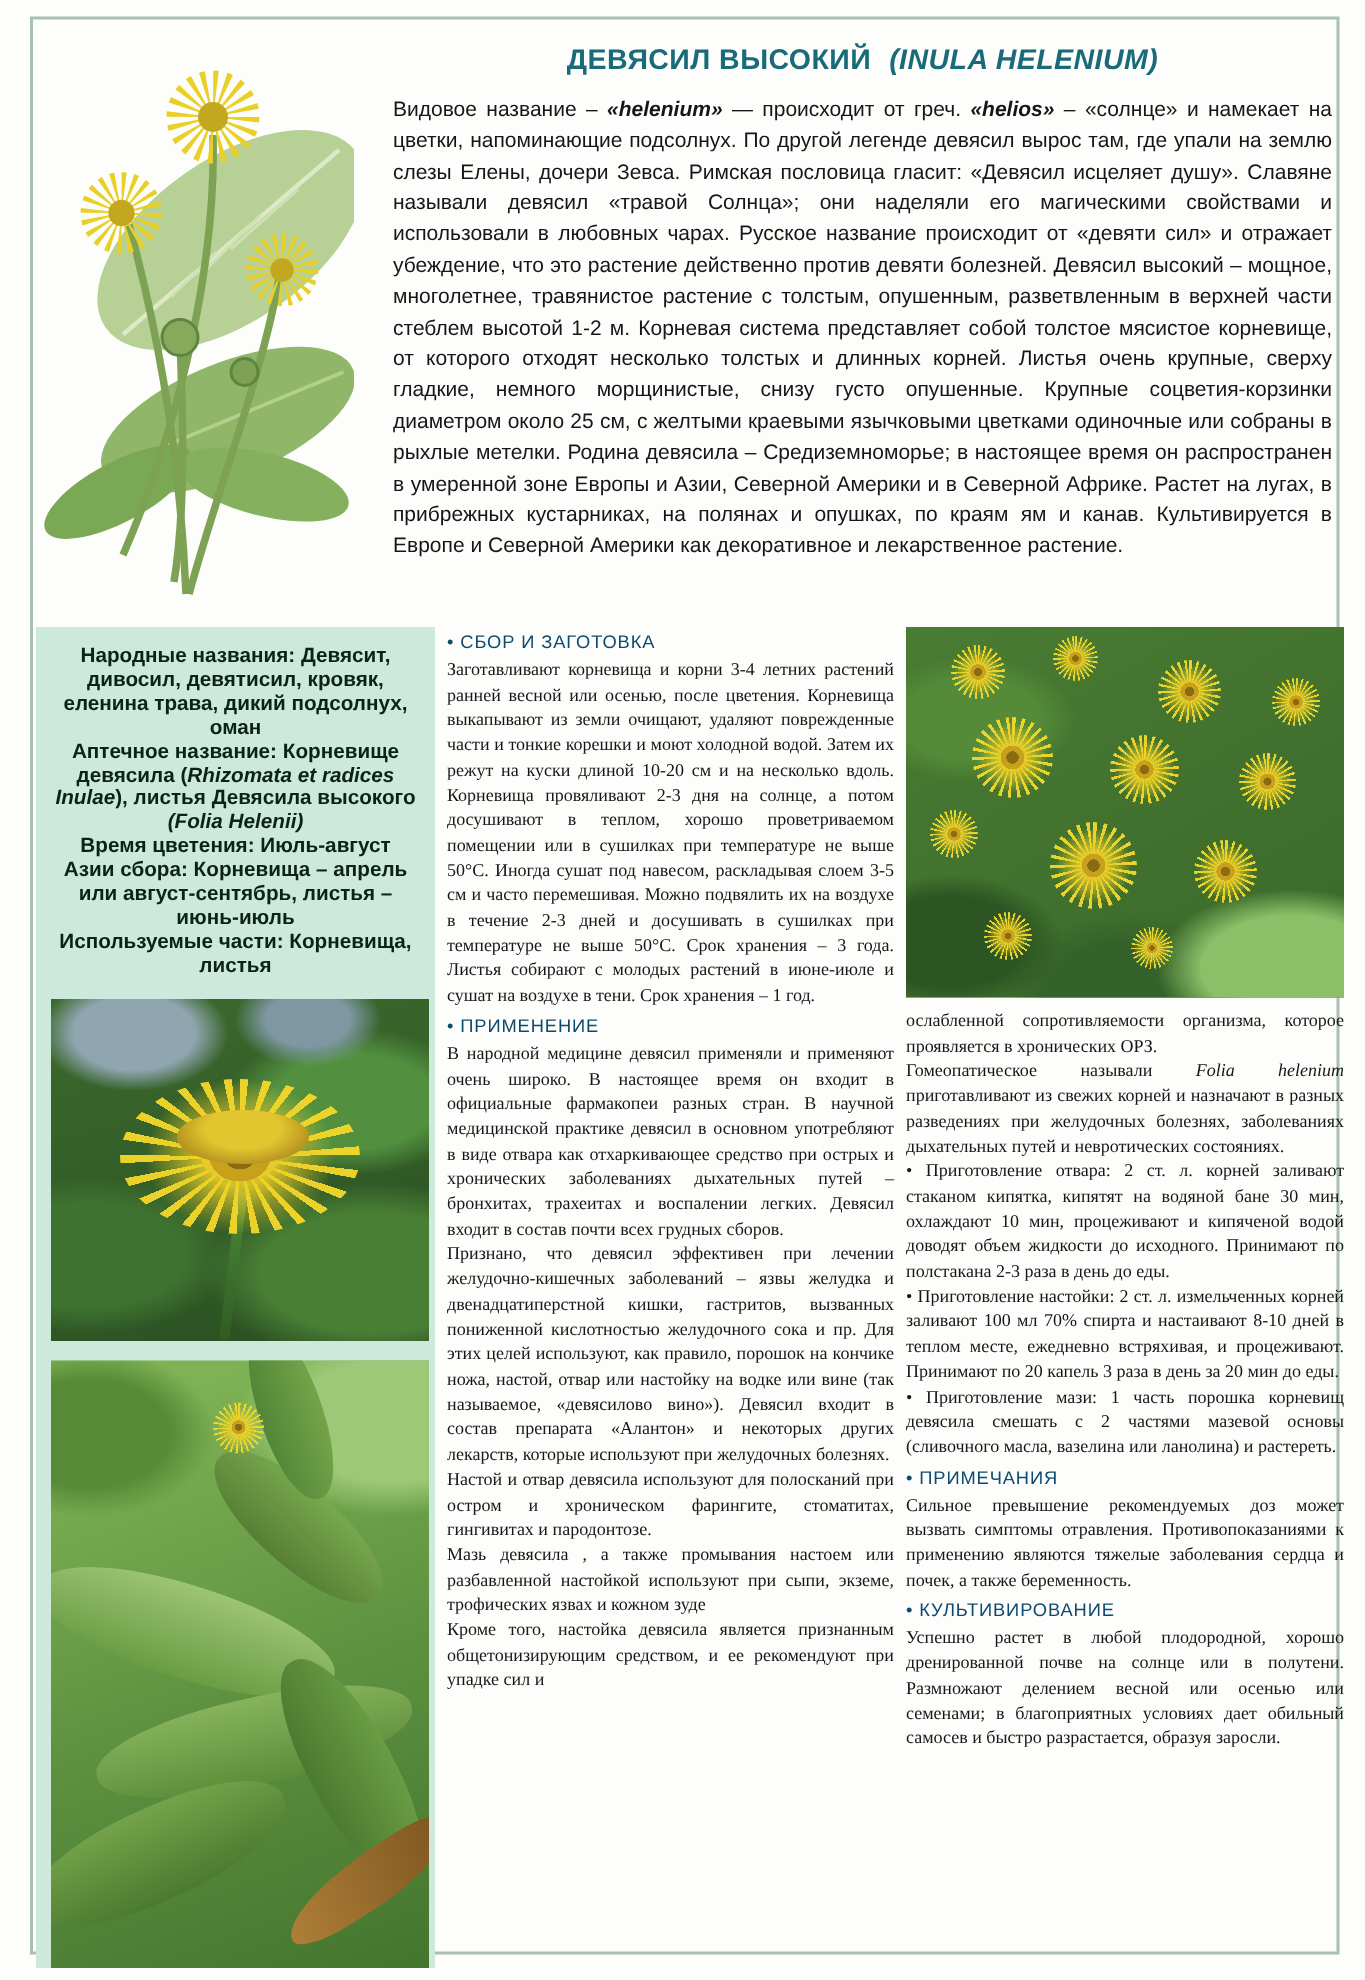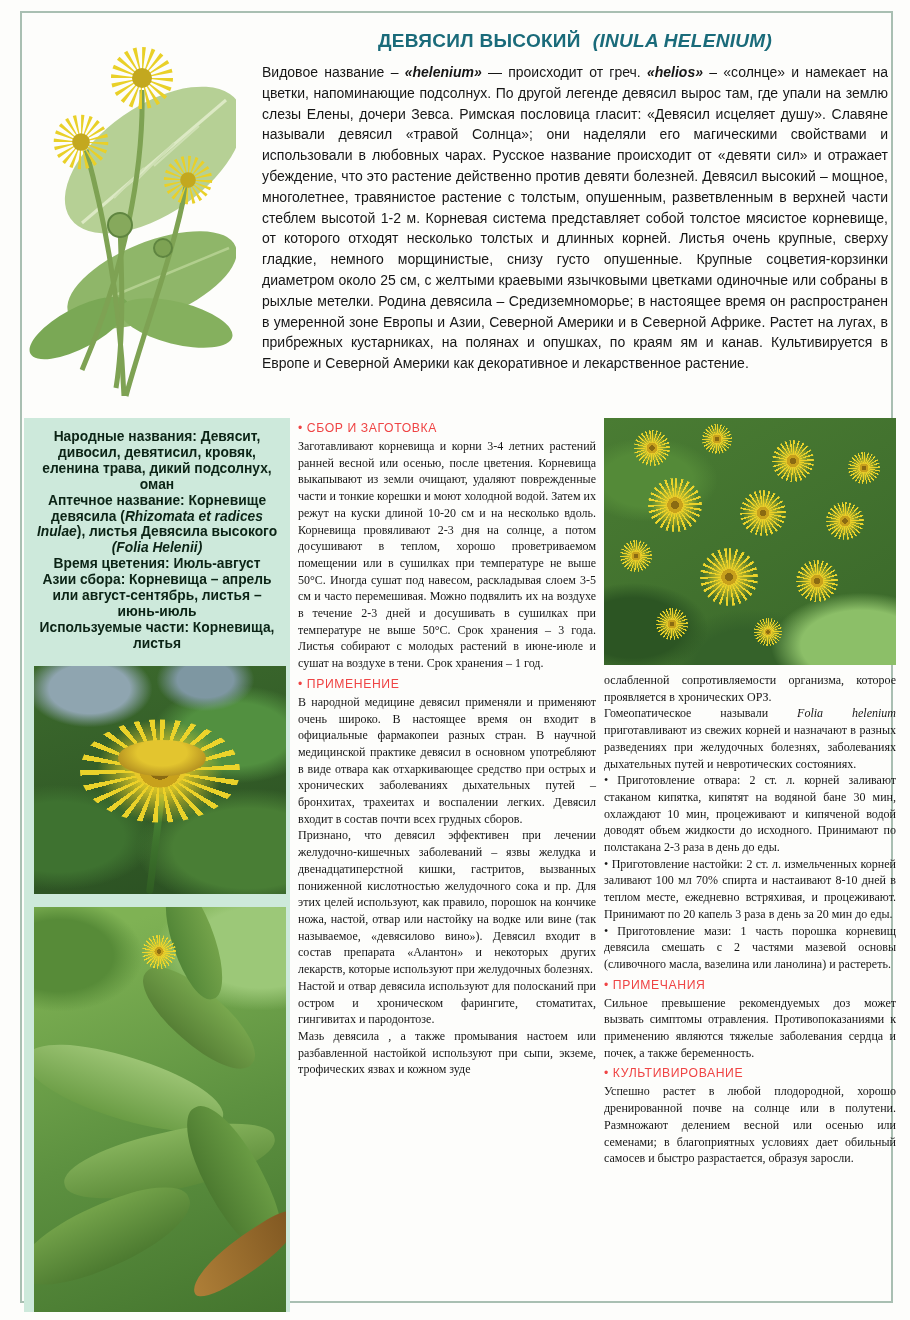--- a/index.html
+++ b/index.html
@@ -26,21 +26,21 @@
   .cols { display:flex; gap:8px; }
   .col-left  { width:266px; flex:none; background:#cde9db; }
   .col-mid   { width:298px; flex:none; padding-top:1px; }
   .col-right { width:292px; flex:none; }
 
   .infobox { padding:11px 8px 8px; text-align:center; font-weight:700;
              font-size:13.8px; line-height:15.9px; color:#0b2315; }
   .info-item { margin:0; }
 
   .body-par { margin:0; font-size:12px; line-height:16.7px; text-align:justify;font-family:Liberation Serif, serif; }
-  .sec-header { font-size:12.2px; color:#ef4444; letter-spacing:.6px; margin:5px 0 3px; }
+  .sec-header { font-size:12.2px; color:#0c4a6e; letter-spacing:.6px; margin:5px 0 3px; }
   .sec-header:first-child { margin-top:2px; }
   .run-b  { font-weight:700; }
   .run-i  { font-style:italic; }
   .run-bi { font-weight:700; font-style:italic; }
 
   
   .photo { position:relative; overflow:hidden; }
   #photo1 { margin:6px 0 0 10px; width:252px; height:228px;
     background:
       radial-gradient(90px 55px at 22% 10%, #8fa5b0 0 45%, rgba(143,165,176,0) 70%),
@@ -157,20 +157,21 @@
       </div>
 
       <div class="col-mid" id="col-mid">
           <div class="sec-header"><span>• </span><span>СБОР И ЗАГОТОВКА</span></div>
           <p class="body-par"><span>Заготавливают корневища и корни 3-4 летних растений ранней весной или осенью, после цветения. Корневища выкапывают из земли очищают, удаляют поврежденные части и тонкие корешки и моют холодной водой. Затем их режут на куски длиной 10-20 см и на несколько вдоль. Корневища провяливают 2-3 дня на солнце, а потом досушивают в теплом, хорошо проветриваемом помещении или в сушилках при температуре не выше 50°С. Иногда сушат под навесом, раскладывая слоем 3-5 см и часто перемешивая. Можно подвялить их на воздухе в течение 2-3 дней и досушивать в сушилках при температуре не выше 50°С. Срок хранения – 3 года. Листья собирают с молодых растений в июне-июле и сушат на воздухе в тени. Срок хранения – 1 год.</span></p>
           <div class="sec-header"><span>• </span><span>ПРИМЕНЕНИЕ</span></div>
           <p class="body-par"><span>В народной медицине девясил применяли и применяют очень широко. В настоящее время он входит в официальные фармакопеи разных стран. В научной медицинской практике девясил в основном употребляют в виде отвара как отхаркивающее средство при острых и хронических заболеваниях дыхательных путей – бронхитах, трахеитах и воспалении легких. Девясил входит в состав почти всех грудных сборов.</span></p>
           <p class="body-par"><span>Признано, что девясил эффективен при лечении желудочно-кишечных заболеваний – язвы желудка и двенадцатиперстной кишки, гастритов, вызванных пониженной кислотностью желудочного сока и пр. Для этих целей используют, как правило, порошок на кончике ножа, настой, отвар или настойку на водке или вине (так называемое, «девясилово вино»). Девясил входит в состав препарата «Алантон» и некоторых других лекарств, которые используют при желудочных болезнях.</span></p>
           <p class="body-par"><span>Настой и отвар девясила используют для полосканий при остром и хроническом фарингите, стоматитах, гингивитах и пародонтозе.</span></p>
           <p class="body-par"><span>Мазь девясила , а также промывания настоем или разбавленной настойкой используют при сыпи, экземе, трофических язвах и кожном зуде</span></p>
+          <p class="body-par"><span>Кроме того, настойка девясила является признанным общетонизирующим средством, и ее рекомендуют при упадке сил и</span></p>
         </div>
 
       <div class="col-right">
         <div class="photo photo-right">
           <div class="bloom" style="left:30px;top:12px;width:36px;height:36px;"></div>
           <div class="bloom" style="left:98px;top:6px;width:30px;height:30px;"></div>
           <div class="bloom" style="left:168px;top:22px;width:42px;height:42px;"></div>
           <div class="bloom" style="left:244px;top:34px;width:32px;height:32px;"></div>
           <div class="bloom" style="left:44px;top:60px;width:54px;height:54px;"></div>
           <div class="bloom" style="left:136px;top:72px;width:46px;height:46px;"></div>

